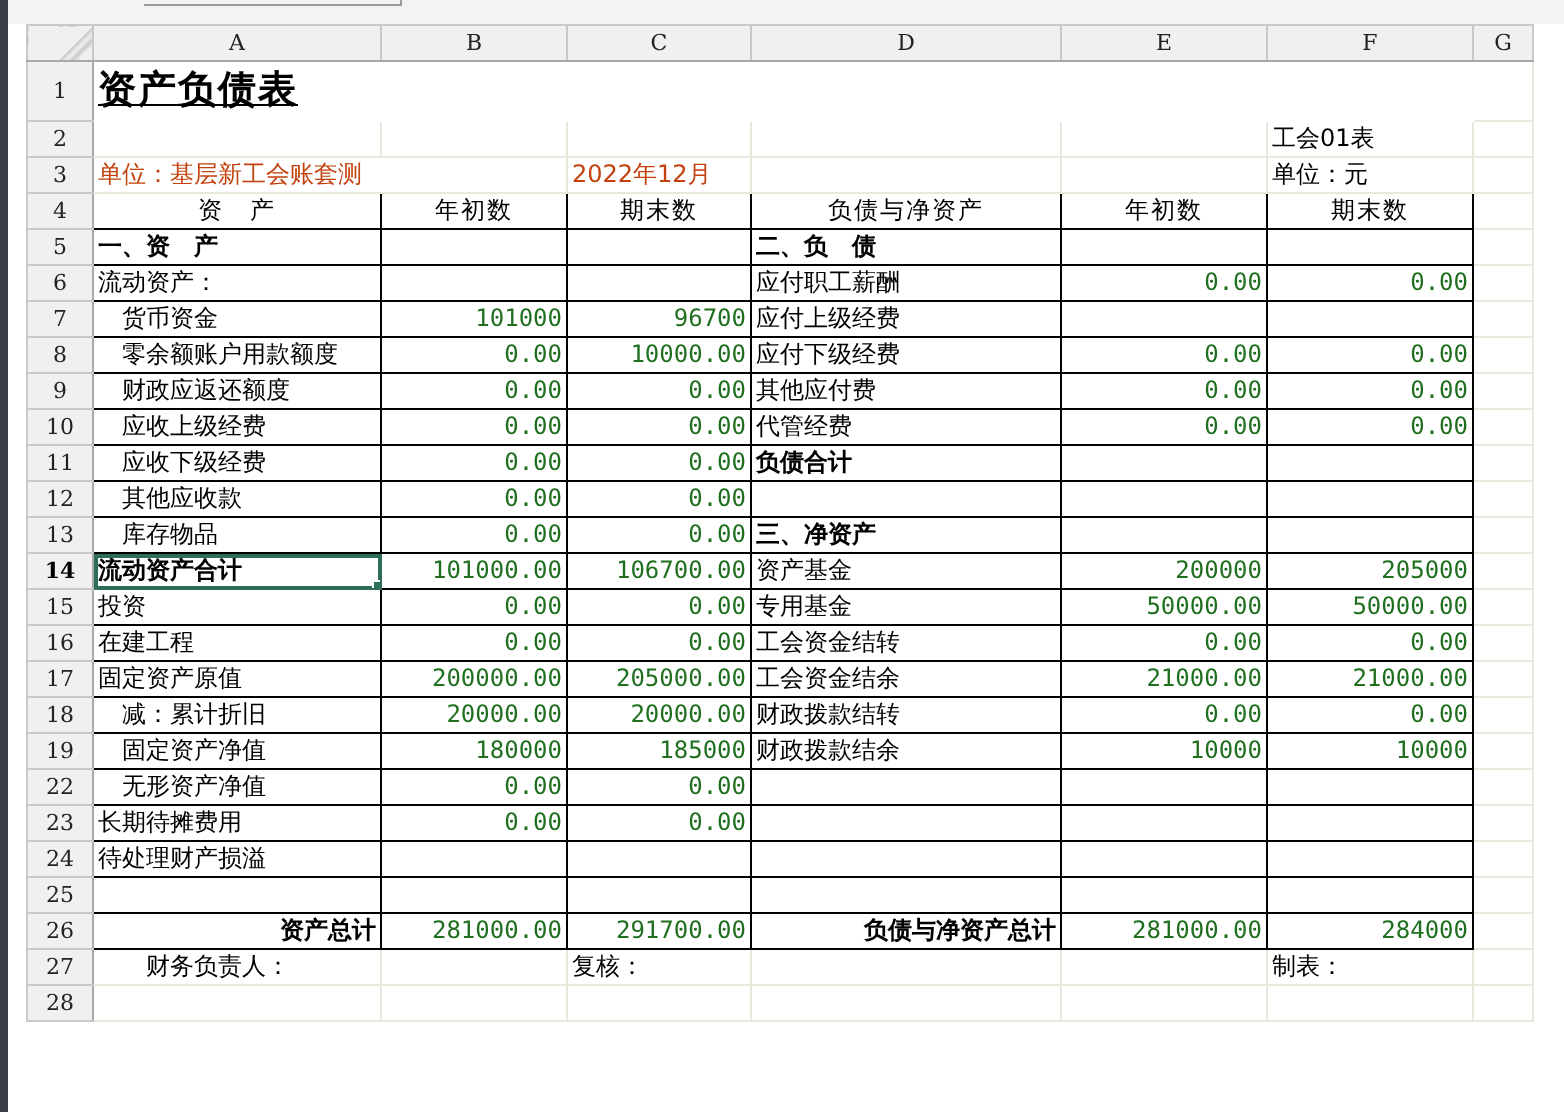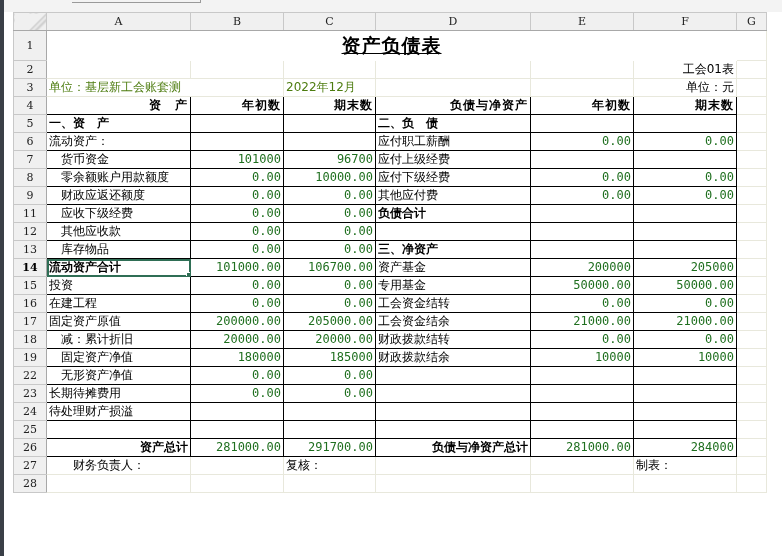--- a/index.html
+++ b/index.html
@@ -10,33 +10,33 @@
   .namebox { position:absolute; left:68px; top:0; width:128px; height:2px; border-bottom:1px solid #9a9a9a; border-right:1px solid #9a9a9a; }
   .sheet { position:absolute; left:13px; top:12px; border-collapse:collapse; table-layout:fixed; }
   .sheet td, .sheet th { padding:0 2px; overflow:hidden; white-space:nowrap; height:17px; line-height:17px;
         border:1px solid #e8e8dc; }
   .colhdr th { background:#f0f0f0; font-weight:normal; font-family:"DejaVu Serif","Liberation Serif",serif;
         font-size:11px; color:#222; border:1px solid #c8c8c8; border-bottom:1px solid #a8a8a8; height:17px; text-align:center; }
   .corner { background:linear-gradient(135deg,#f0f0f0 65%,#c8c8c8 65%,#f0f0f0 72%,#c8c8c8 78%,#f0f0f0 84%) !important; }
   .rowhdr { background:#f0f0f0; text-align:center; font-family:"DejaVu Serif","Liberation Serif",serif; font-size:11px;
         color:#222; border:1px solid #c8c8c8 !important; border-right:1px solid #a8a8a8 !important; }
   .rowhdr.active { font-weight:bold; color:#000; }
-  .title { text-align:center; font-family:"DejaVu Serif","Liberation Serif",serif; font-size:19px; font-weight:bold;
+  .title { font-family:"DejaVu Serif","Liberation Serif",serif; font-size:19px; font-weight:bold;
         text-decoration:underline; height:29px !important; line-height:29px !important; letter-spacing:1px; }
   .r1 td, .r1 th { height:29px; }
-  .green { color:#4d7c0f; }
+  .green { color:#c2410c; }
   .num { text-align:right; color:#1f6f1f; font-family:"DejaVu Sans Mono","Liberation Mono",monospace; font-size:12px; }
   .bold { font-weight:bold;text-align:right; }
   .center { text-align:left; }
-  .right { text-align:right; }
+  .right { text-align:left; }
   .ind { padding-left:14px !important; }
   .b { border:1px solid #000 !important; }
   .sel { outline:2px solid #2f6e55; outline-offset:-2px; position:relative; }
   .handle { position:absolute; right:-3px; bottom:-3px; width:5px; height:5px; background:#2f6e55; border:1px solid #fff; }
-  .hdrcell { font-weight:bold; text-align:right; letter-spacing:1px; }
+  .hdrcell { font-weight:normal; text-align:center; letter-spacing:1px; }
 </style>
 </head>
 <body>
 
 <div class="left-edge"></div>
 <div class="topbar">
   <div class="namebox"></div>
 </div>
 
 <table class="sheet" id="sheet">
@@ -143,20 +143,30 @@
         <td class="rowhdr">9</td>
         <td class="b ind">财政应返还额度</td>
         <td class="b num">0.00</td>
         <td class="b num">0.00</td>
         <td class="b">其他应付费</td>
         <td class="b num">0.00</td>
         <td class="b num">0.00</td>
         <td></td>
       </tr>
       <tr>
+        <td class="rowhdr">10</td>
+        <td class="b ind">应收上级经费</td>
+        <td class="b num">0.00</td>
+        <td class="b num">0.00</td>
+        <td class="b">代管经费</td>
+        <td class="b num">0.00</td>
+        <td class="b num">0.00</td>
+        <td></td>
+      </tr>
+      <tr>
         <td class="rowhdr">11</td>
         <td class="b ind">应收下级经费</td>
         <td class="b num">0.00</td>
         <td class="b num">0.00</td>
         <td class="b bold center">负债合计</td>
         <td class="b num"></td>
         <td class="b num"></td>
         <td></td>
       </tr>
       <tr>

